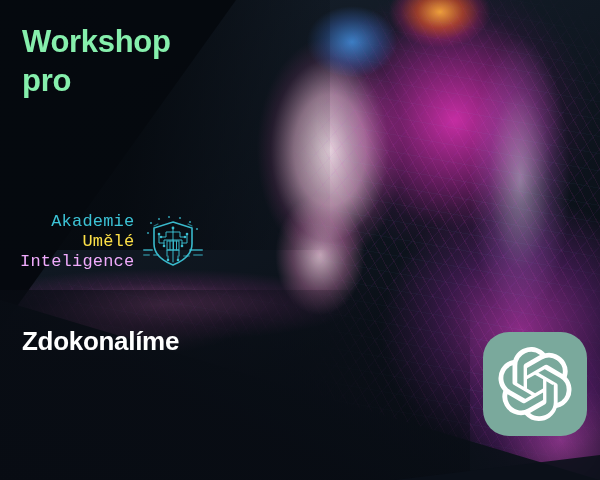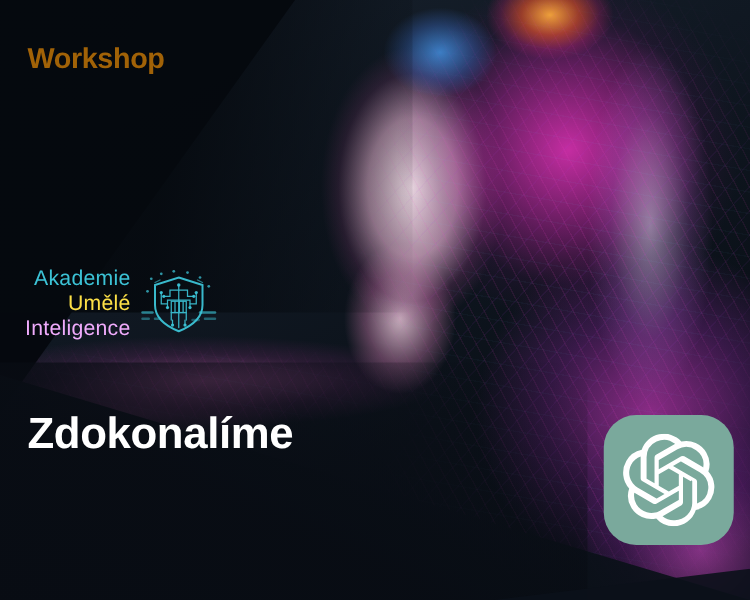--- a/index.html
+++ b/index.html
@@ -102,38 +102,38 @@
     position: absolute;
     left: 0; bottom: 0;
     width: 470px; height: 190px;
     background: linear-gradient(25deg, rgba(8,12,19,0.97) 0%, rgba(8,12,19,0.86) 40%, rgba(8,12,19,0.30) 76%, rgba(8,12,19,0) 100%);
   }
 
   
   .headline-top {
     position: absolute;
     left: 22px;
-    top: 32px;
+    top: 22px;
     width: 250px;
-    color: #a16207;
-    font-size: 23px;
+    color: #86efac;
+    font-size: 31px;
     font-weight: bold;
     line-height: 1.26;
     letter-spacing: -0.3px;
   }
   .headline-top .hl-line { display: block; white-space: nowrap; }
 
   
   .logo-lockup {
     position: absolute;
     left: 20px;
     top: 212px;
     display: flex;
-    align-items: center;
     gap: 8px;
+    font-family: Liberation Mono, monospace;
   }
   .logo-words {
     display: flex;
     flex-direction: column;
     align-items: flex-end;
     line-height: 1.18;
     font-size: 17px;
     letter-spacing: 0.2px;
   }
   .logo-word-1 { color: #3cc3d6; }
@@ -147,21 +147,21 @@
   }
   .logo-shield-wrap svg { display: block; }
 
   
   .headline-bottom {
     position: absolute;
     left: 22px;
     top: 325px;
     width: 400px;
     color: #ffffff;
-    font-size: 35px;
+    font-size: 26px;
     font-weight: bold;
     line-height: 1.26;
     letter-spacing: -0.3px;
   }
   .headline-bottom .hl-line { display: block; white-space: nowrap; }
 
   
   .openai-badge {
     position: absolute;
     left: 483px;
@@ -186,20 +186,21 @@
 
   <div class="wedge-left"></div>
   <div class="wedge-top"></div>
   <div class="scrim-top"></div>
   <div class="wedge-bottom"></div>
   <div class="scrim-bottom"></div>
   <div class="wedge-bottom-right"></div>
 
   <div class="headline-top">
     <span class="hl-line">Workshop</span>
+    <span class="hl-line">pro</span>
   </div>
 
   <div class="logo-lockup">
     <div class="logo-words">
       <span class="logo-word-1">Akademie</span>
       <span class="logo-word-2">Umělé</span>
       <span class="logo-word-3">Inteligence</span>
     </div>
 
     <div class="logo-shield-wrap">

